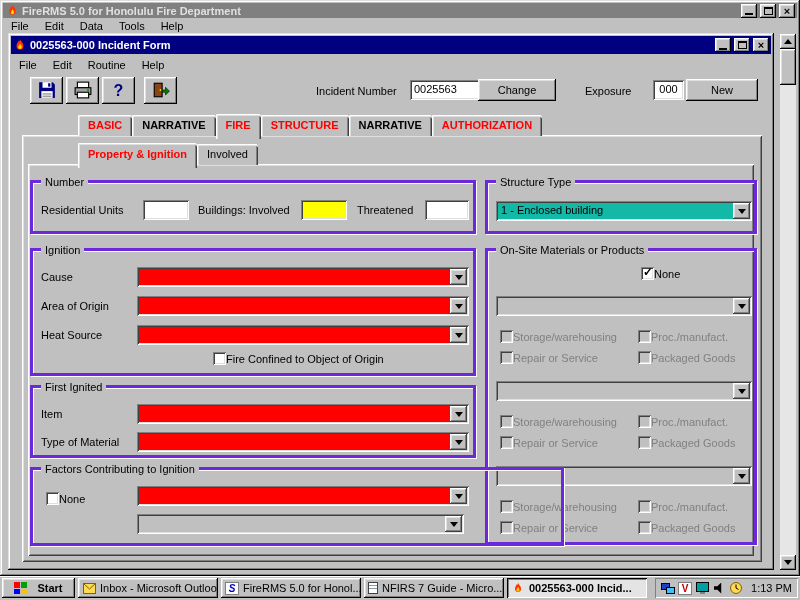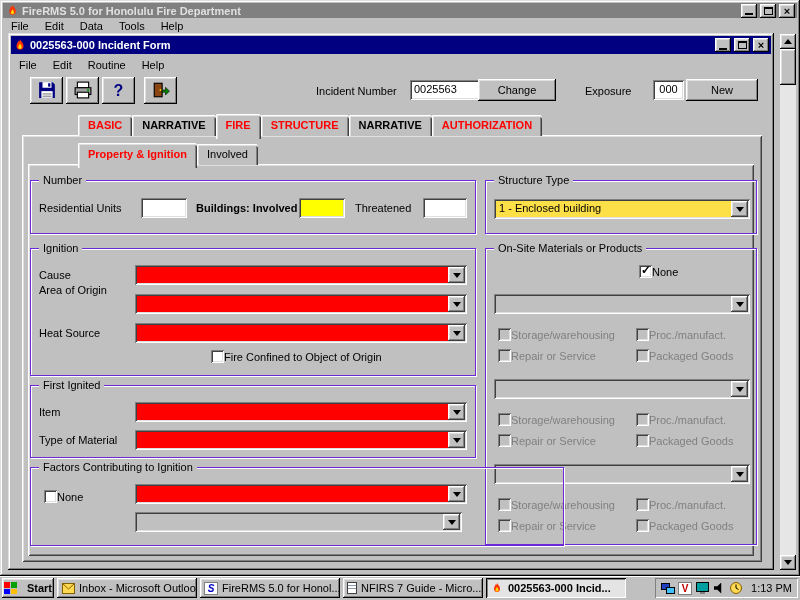--- a/index.html
+++ b/index.html
@@ -13,21 +13,21 @@
 
   
   .raised { box-shadow: inset -1px -1px 0 #000, inset 1px 1px 0 #dfdfdf, inset -2px -2px 0 #808080, inset 2px 2px 0 #fff; }
   .btn { background: #c0c0c0; cursor: default;
     box-shadow: inset -1px -1px 0 #000, inset 1px 1px 0 #fff, inset -2px -2px 0 #808080, inset 2px 2px 0 #dfdfdf;
     display: flex; align-items: center; justify-content: center; }
   .field { background: #fff; padding: 3px 4px 0 4px; white-space: nowrap; overflow: hidden;
     box-shadow: inset 1px 1px 0 #808080, inset -1px -1px 0 #fff, inset 2px 2px 0 #404040, inset -2px -2px 0 #dfdfdf; }
   .panel { background: #c0c0c0; z-index: 0;
     box-shadow: inset 1px 1px 0 #fff, inset -1px -1px 0 #404040, inset 2px 2px 0 #dfdfdf, inset -2px -2px 0 #808080; }
-  .group { position: absolute; border: 1px solid #6d28d9; z-index: 2;
+  .group { position: absolute; border: 3px solid #6d28d9; z-index: 2;
     box-shadow: 1px 1px 0 #fff, inset 1px 1px 0 #fff; }
   .group > .glabel { position: absolute; top: -8px; left: 8px; background: #c0c0c0; padding: 0 4px; line-height: 14px; }
 
   
   .titlebar { display: flex; align-items: center; gap: 3px; padding: 0 2px; font-weight: bold; }
   .titlebar.active { background: #000080; color: #fff; }
   .titlebar.inactive { background: #808080; color: #e0e0e0; }
   .tb-sp { flex: 1; }
   .ctrl { width: 16px; height: 14px; flex: none; }
   .ctrl .g-min { width: 8px; height: 2px; background: #000; margin-top: 7px; }
@@ -38,21 +38,21 @@
 
   
   .tab-strip { position: absolute; display: flex; align-items: flex-end; z-index: 3; padding-left: 48px; }
   .tab { height: 21px; padding: 4px 10px 0 10px; font-weight: bold; background: #c0c0c0;
     border-top-left-radius: 2px; border-top-right-radius: 2px; white-space: nowrap;
     box-shadow: inset 1px 0 0 #fff, inset 0 1px 0 #fff, inset 2px 0 0 #dfdfdf, inset 0 2px 0 #dfdfdf, inset -1px 0 0 #404040, inset -2px 0 0 #808080; }
   .tab.active { height: 25px; margin-bottom: -3px; padding-top: 5px; z-index: 5; }
   .red { color: #ff0000; }
 
   
-  .combo { position: absolute; height: 20px; background: #fde047;
+  .combo { position: absolute; height: 20px; background: #14b8a6;
     box-shadow: inset 1px 1px 0 #808080, inset -1px -1px 0 #fff, inset 2px 2px 0 #404040, inset -2px -2px 0 #dfdfdf; }
   .combo.redfill { background: #ff0000; }
   .combo.dis { background: #c0c0c0; }
   .combo .val { position: absolute; left: 5px; top: 3px; right: 22px; white-space: nowrap; overflow: hidden; }
   .cbtn { position: absolute; right: 2px; top: 2px; width: 17px; height: 16px; background: #c0c0c0;
     box-shadow: inset -1px -1px 0 #404040, inset 1px 1px 0 #fff, inset -2px -2px 0 #808080, inset 2px 2px 0 #dfdfdf;
     display: flex; align-items: center; justify-content: center; }
   .tri-down { width: 0; height: 0; border: 4px solid transparent; border-top: 5px solid #000; margin-top: 5px; }
 
   
@@ -68,21 +68,21 @@
   .sb-btn { position: absolute; width: 16px; height: 15px; }
   .tri-up-s { width: 0; height: 0; border: 4px solid transparent; border-bottom: 5px solid #000; margin-bottom: 4px; }
   .tri-down-s { width: 0; height: 0; border: 4px solid transparent; border-top: 5px solid #000; margin-top: 4px; }
 
   
   #taskbar { position: absolute; left: 0; top: 576px; width: 800px; height: 24px; background: #c0c0c0;
     box-shadow: inset 0 1px 0 #fff; display: flex; align-items: center; padding: 2px 2px 2px 2px; gap: 3px; }
   .task-btn { height: 20px; width: 140px; justify-content: flex-start; padding: 0 4px; gap: 4px; white-space: nowrap; overflow: hidden; }
   .task-btn.active { background: #e4e4e4; font-weight: bold;
     box-shadow: inset 1px 1px 0 #000, inset -1px -1px 0 #fff, inset 2px 2px 0 #808080; }
-  #start-btn { width: 52px; height: 20px; font-weight: bold; gap: 10px; flex: none; }
+  #start-btn { width: 73px; height: 20px; font-weight: bold; gap: 10px; flex: none; }
   .flag { width: 13px; height: 12px; display: grid; grid-template: 1fr 1fr / 1fr 1fr; gap: 1px; flex: none; }
   .flag i { display: block; }
   .tray { margin-left: auto; height: 20px; display: flex; align-items: center; padding: 0 6px; gap: 3px;
     box-shadow: inset 1px 1px 0 #808080, inset -1px -1px 0 #fff; }
   .tray-ico { width: 14px; height: 13px; display: flex; align-items: center; justify-content: center; flex: none; }
   .clock { margin-left: 5px; white-space: nowrap; }
   .spk { width: 11px; height: 11px; background: #000; clip-path: polygon(0 35%, 35% 35%, 70% 0, 70% 100%, 35% 65%, 0 65%); }
 
   .toolbtn { position: absolute; width: 33px; height: 27px; }
   .q-help { font-size: 16px; font-weight: bold; color: #000080; }
@@ -216,21 +216,21 @@
       <span class="tab red active">Property &amp; Ignition</span>
       <span class="tab" style="font-weight:normal;">Involved</span>
     </div>
 
     <div class="panel abs" style="left:20px;top:131px;width:726px;height:392px;"></div>
 
     <div class="group" style="left:22px;top:147px;width:446px;height:54px;">
       <span class="glabel">Number</span>
       <span class="lbl" style="left:8px;top:21px;">Residential Units</span>
       <span class="field abs" style="left:110px;top:17px;width:46px;height:20px;"></span>
-      <span class="lbl" style="left:165px;top:21px;font-weight:bold;">Buildings: Involved</span>
+      <span class="lbl" style="left:165px;top:21px;">Buildings: Involved</span>
       <span class="field abs" style="left:268px;top:17px;width:46px;height:20px;background:#ffff00;"></span>
       <span class="lbl" style="left:324px;top:21px;">Threatened</span>
       <span class="field abs" style="left:392px;top:17px;width:44px;height:20px;"></span>
     </div>
 
     <div class="group" style="left:477px;top:147px;width:272px;height:54px;">
       <span class="glabel">Structure Type</span>
       <div class="combo" style="left:8px;top:18px;width:256px;">
         <span class="val">1 - Enclosed building</span>
         <span class="cbtn">
@@ -240,21 +240,21 @@
     </div>
 
     <div class="group" style="left:22px;top:215px;width:446px;height:128px;">
       <span class="glabel">Ignition</span>
       <span class="lbl" style="left:8px;top:20px;">Cause</span>
       <div class="combo redfill" style="left:104px;top:16px;width:332px;">
         <span class="cbtn">
             <i class="tri-down"></i>
           </span>
       </div>
-      <span class="lbl" style="left:8px;top:35px;">Area of Origin</span>
+      <span class="lbl" style="left:8px;top:49px;">Area of Origin</span>
       <div class="combo redfill" style="left:104px;top:45px;width:332px;">
         <span class="cbtn">
             <i class="tri-down"></i>
           </span>
       </div>
       <span class="lbl" style="left:8px;top:78px;">Heat Source</span>
       <div class="combo redfill" style="left:104px;top:74px;width:332px;">
         <span class="cbtn">
             <i class="tri-down"></i>
           </span>

